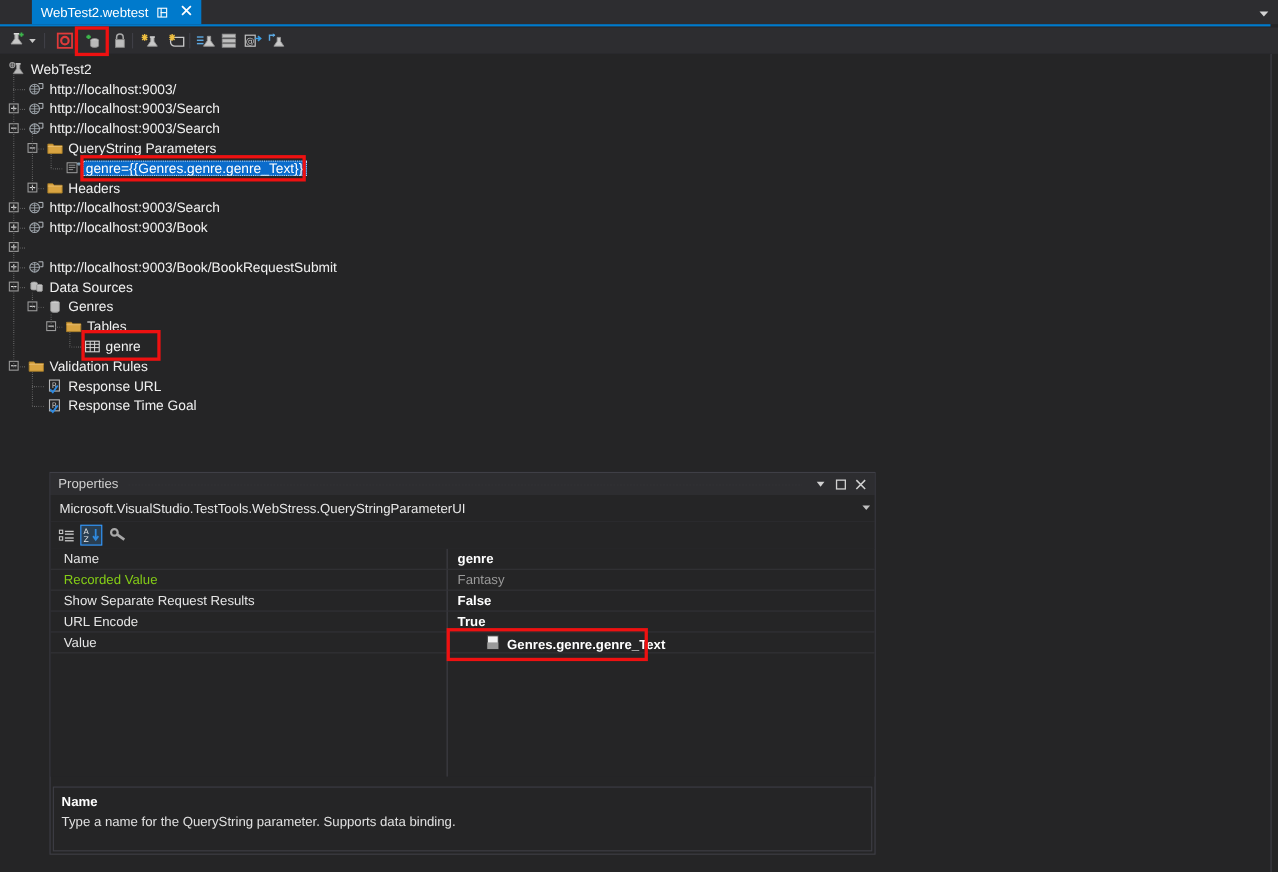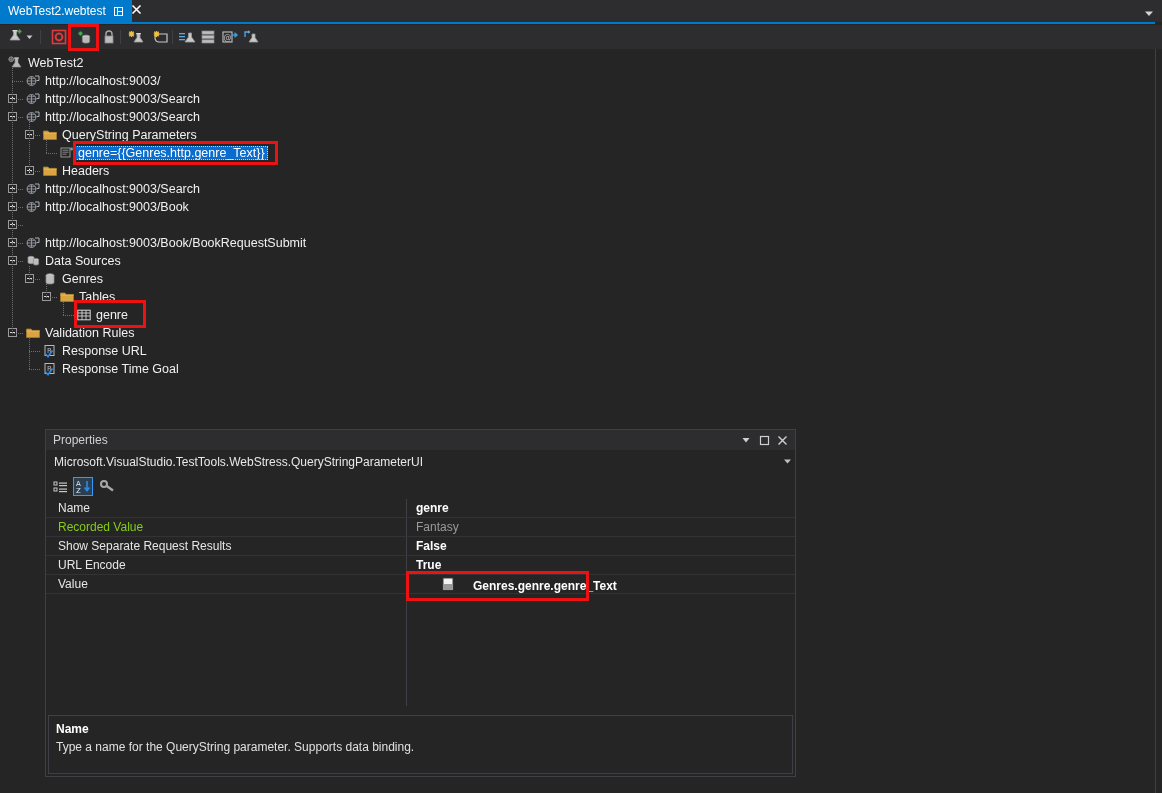--- a/index.html
+++ b/index.html
@@ -175,21 +175,21 @@
     position: absolute; left: 12px; top: 2px;
     font-size: 12px; color: #e6e6e6;
   }
   .grow-name.dim { color: #84cc16; }
   .grow-val {
     position: absolute; left: 370px; top: 2px;
     font-size: 12px; color: #ffffff; font-weight: bold;
   }
   .grow-val.dim { color: #9a9a9a; font-weight: normal; }
   .grow-val.bound {
-    left: 396px; display: flex; align-items: center; gap: 19px;
+    left: 396px; display: flex; align-items: center; gap: 7px;
   }
 
   #desc {
     position: absolute; left: 2px; top: 285px; width: 745px; height: 59px;
     border: 1px solid #3f3f46;
     box-sizing: border-box;
     background: #252526;
   }
   #desc-title {
     position: absolute; left: 7px; top: 6px;
@@ -207,21 +207,21 @@
     box-sizing: border-box;
     pointer-events: none;
   }
 </style>
 </head>
 <body>
 
 <div id="root">
 
   <div id="tabstrip">
-    <div class="tab" id="tab-webtest" style="width: 132px;">
+    <div class="tab" id="tab-webtest" style="width: 154px; margin-left: 29px;">
       <span class="tab-label">WebTest2.webtest</span>
       <span class="tab-pin">
         <svg width="11" height="11" viewBox="0 0 11 11">
           <rect x="1.5" y="1.5" width="8" height="8" fill="none" stroke="#ffffff" stroke-width="1"></rect>
           <rect x="4" y="1.5" width="1" height="8" fill="#ffffff"></rect>
           <rect x="4" y="5" width="5" height="1" fill="#ffffff"></rect>
         </svg>
       </span>
       <span class="tab-close">
         <svg width="11" height="11" viewBox="0 0 11 11">
@@ -389,21 +389,21 @@
       </div>
       <div class="dotline-h" style="left: 46px; top: 104px; width: 11px;"></div>
       <div class="node selected" style="left: 59px; top: 95px;">
         <span class="icon-box">
           <svg width="16" height="16" viewBox="0 0 16 16">
             <rect x="2" y="3" width="9" height="9" fill="none" stroke="#a0a0a0" stroke-width="0.9"></rect>
             <path d="M3.5 5.2 L9.5 5.2 M3.5 7.2 L9.5 7.2 M3.5 9.2 L7.5 9.2" stroke="#a0a0a0" stroke-width="0.8"></path>
             <path d="M11 4 L14.5 4 M12.8 2.4 L12.8 5.6" stroke="#8fb3cc" stroke-width="1"></path>
           </svg>
         </span>
-        <span class="node-text">genre={{Genres.http.genre_Text}}</span>
+        <span class="node-text">genre={{Genres.genre.genre_Text}}</span>
       </div>
       <div class="expander plus" style="left: 25px; top: 117px;"></div>
       <div class="dotline-h" style="left: 29px; top: 122px; width: 11px;"></div>
       <div class="node" style="left: 42px; top: 113px;">
         <span class="icon-box">
           <svg width="16" height="16" viewBox="0 0 16 16">
             <path d="M1.5 4 L6 4 L7.2 5.4 L14.5 5.4 L14.5 12.5 L1.5 12.5 Z" fill="#d9a441" stroke="#a57c28" stroke-width="0.8"></path>
             <path d="M1.5 6.2 L14.5 6.2" stroke="#e9c178" stroke-width="0.7"></path>
           </svg>
         </span>

